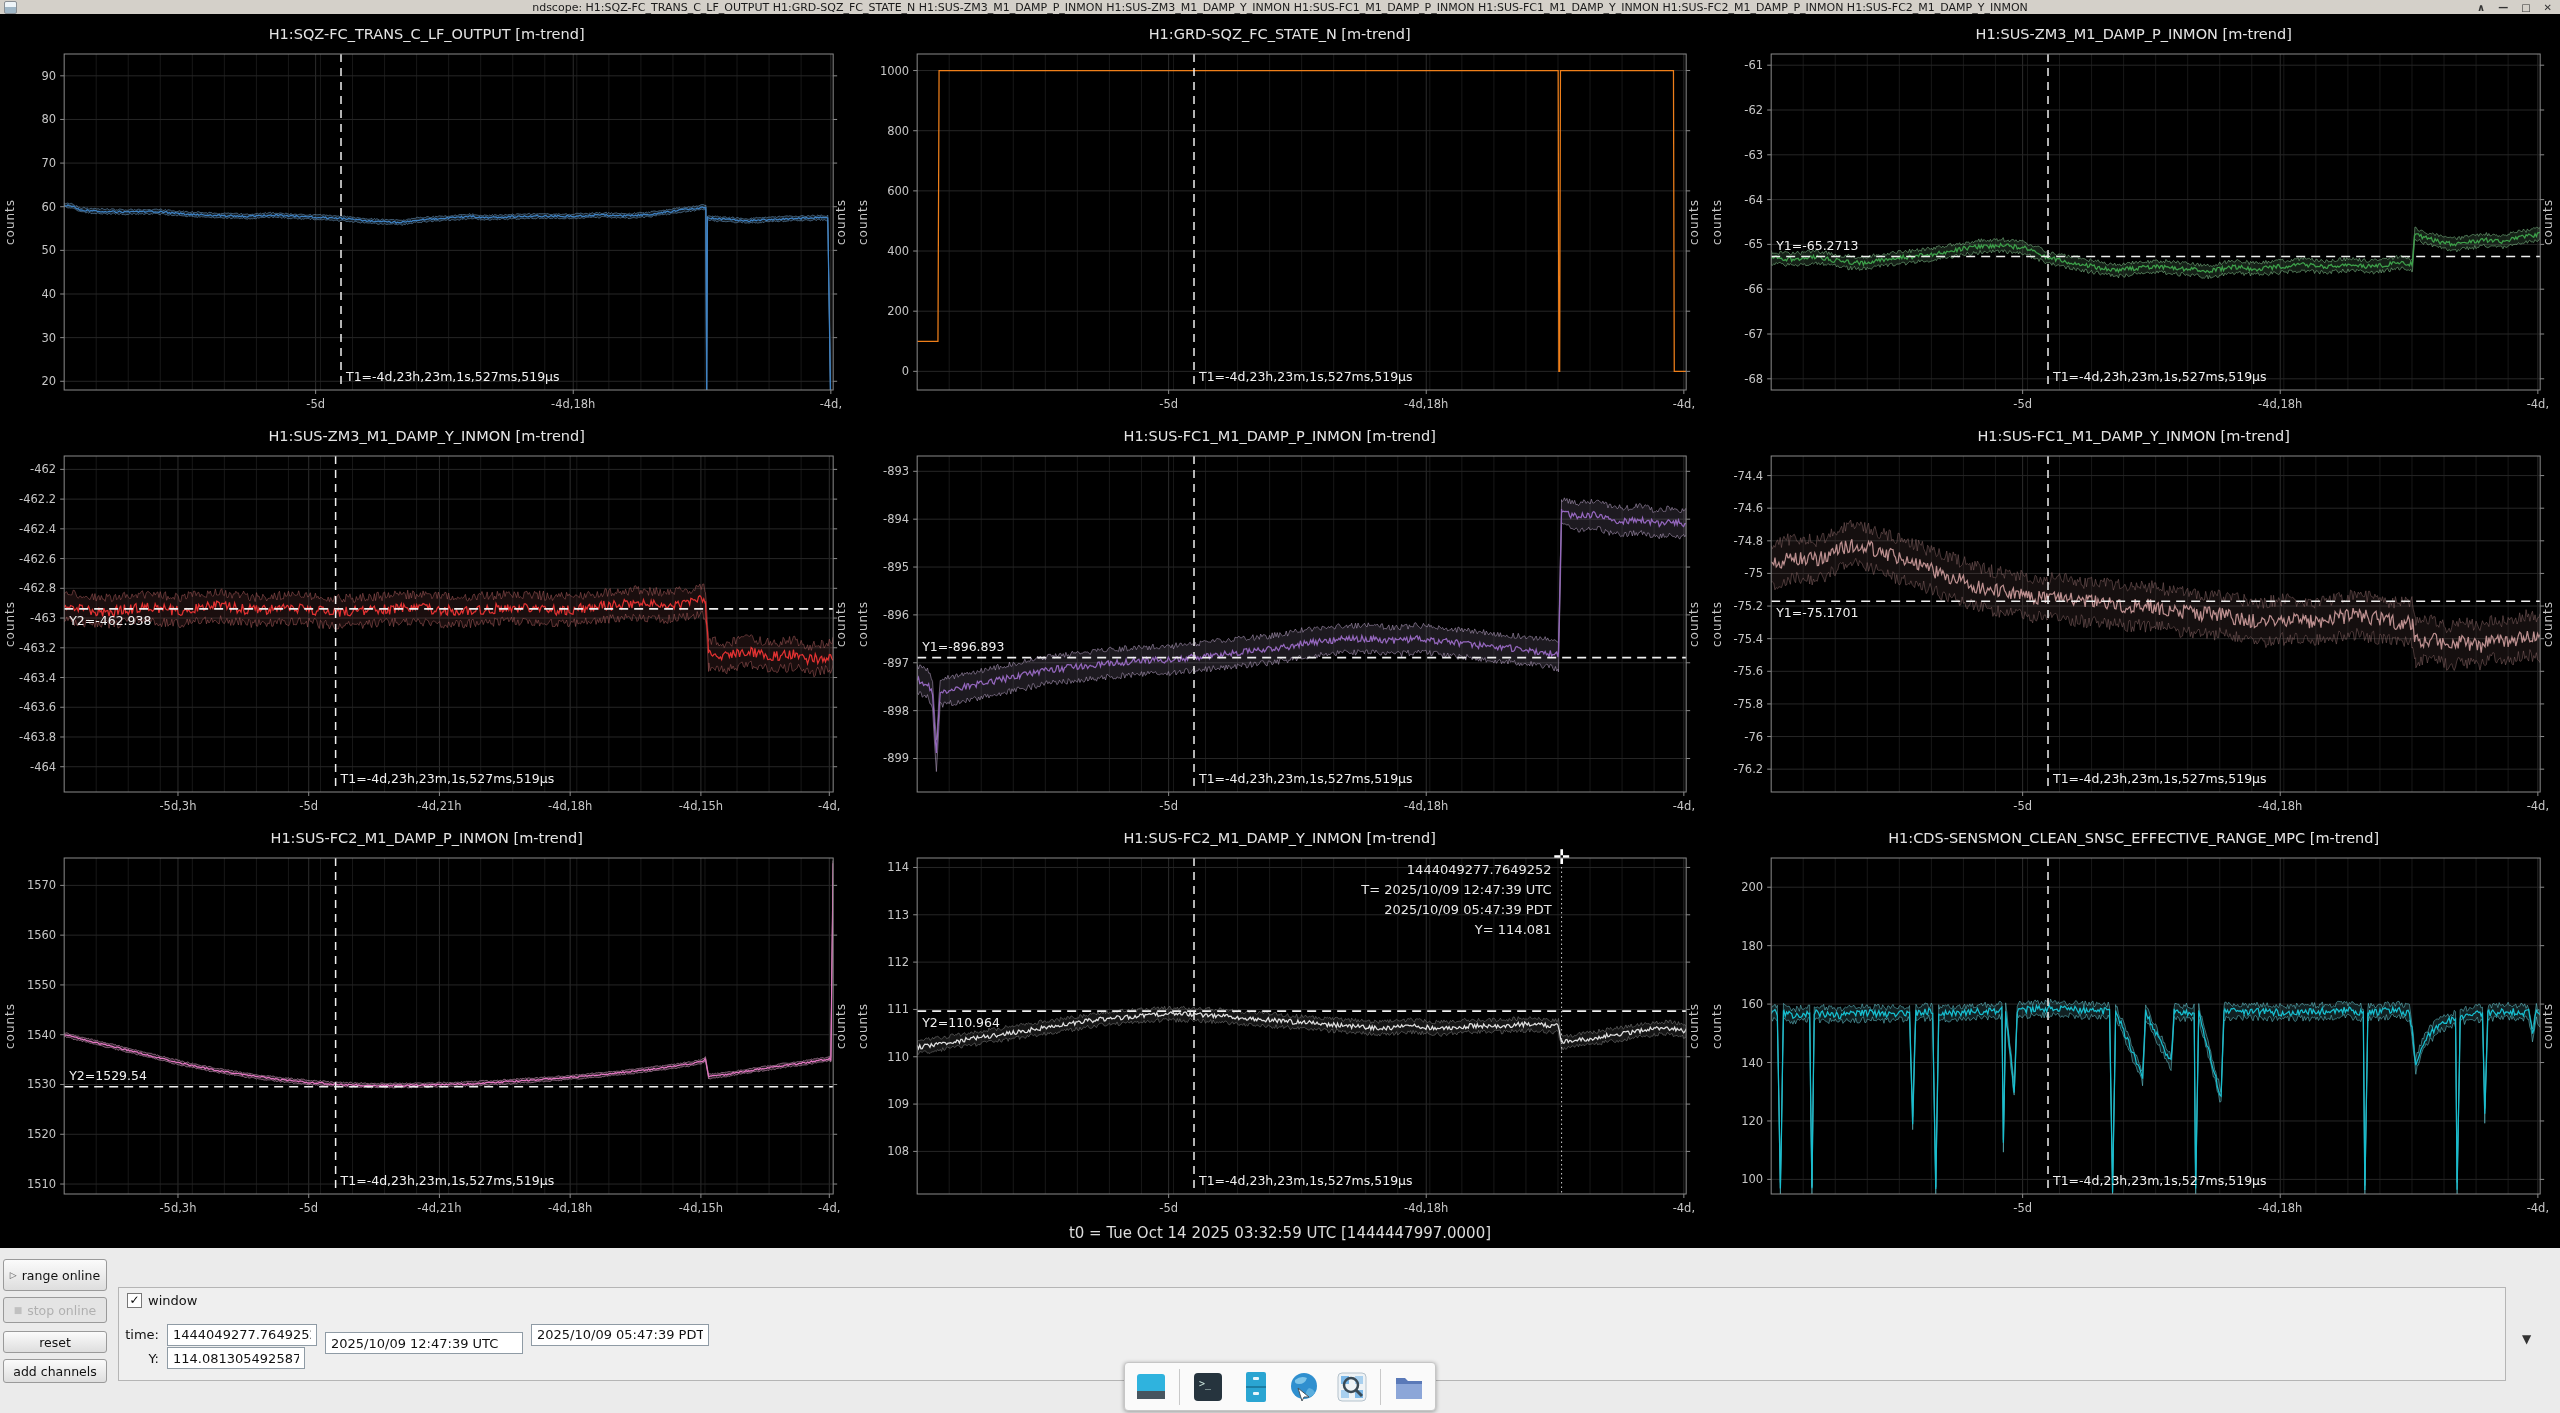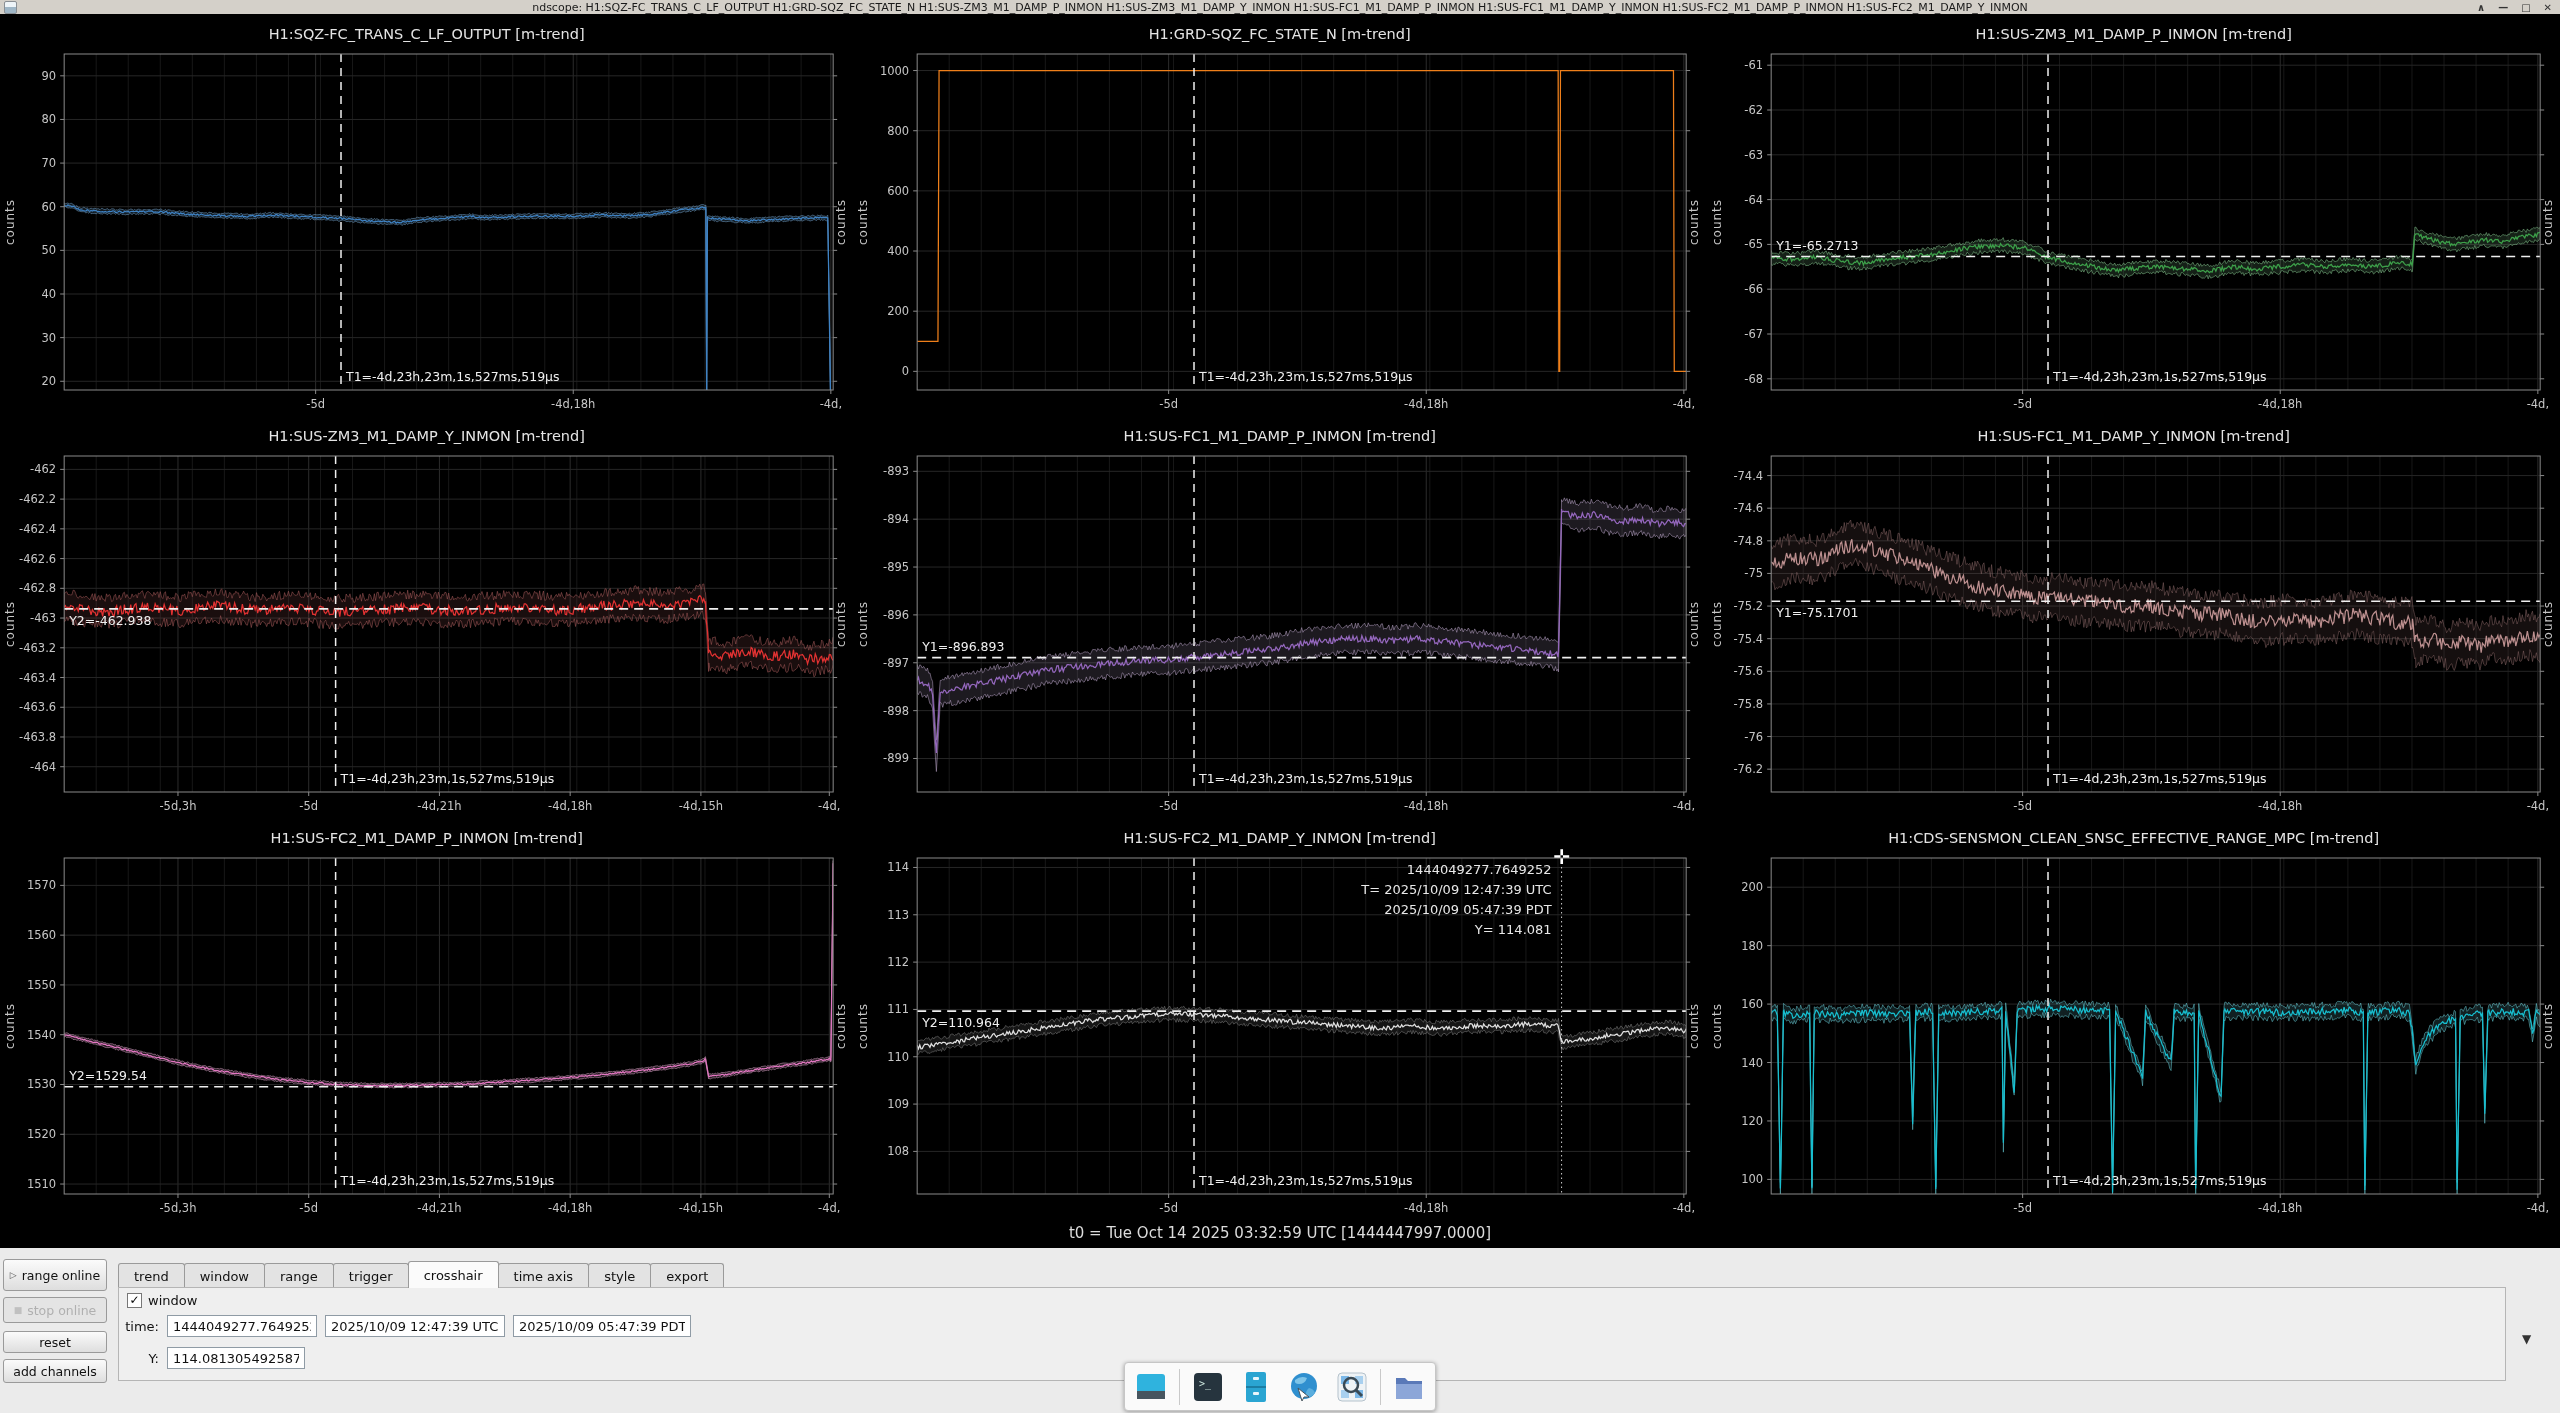--- a/index.html
+++ b/index.html
@@ -849,39 +849,29 @@
           <span class="bico">■</span>
           <span>stop online</span>
         </div>
         <div class="tbtn" style="height: 22px; margin-top: 8px;">
           <span>reset</span>
         </div>
         <div class="tbtn" style="height: 24px; margin-top: 6px;">
           <span>add channels</span>
         </div>
       </div>
-    <div id="tabrow">
-        <div class="tab">trend</div>
-        <div class="tab">window</div>
-        <div class="tab">range</div>
-        <div class="tab">trigger</div>
-        <div class="tab active">crosshair</div>
-        <div class="tab">time axis</div>
-        <div class="tab">style</div>
-        <div class="tab">export</div>
-      </div>
     <div id="panel">
       <div id="enablerow">
         <span class="cb">✓</span>
         <span>window</span>
       </div>
       <div class="frow" style="left:2px;top:27px;">
         <span class="flabel">time:</span>
         <input class="tfield" style="width: 150px;" value="1444049277.7649252">
-        <input class="tfield" style="width: 180px;" value="2025/10/09 12:47:39 UTC">
+        <input class="tfield" style="width: 198px; margin-top: 17px;" value="2025/10/09 12:47:39 UTC">
         <input class="tfield" style="width: 178px;" value="2025/10/09 05:47:39 PDT">
       </div>
       <div class="frow" style="left:2px;top:59px;">
         <span class="flabel">Y:</span>
         <input class="tfield" style="width: 138px;" value="114.081305492587">
       </div>
     </div>
     <span id="ddarrow">▼</span>
   </div>
 

